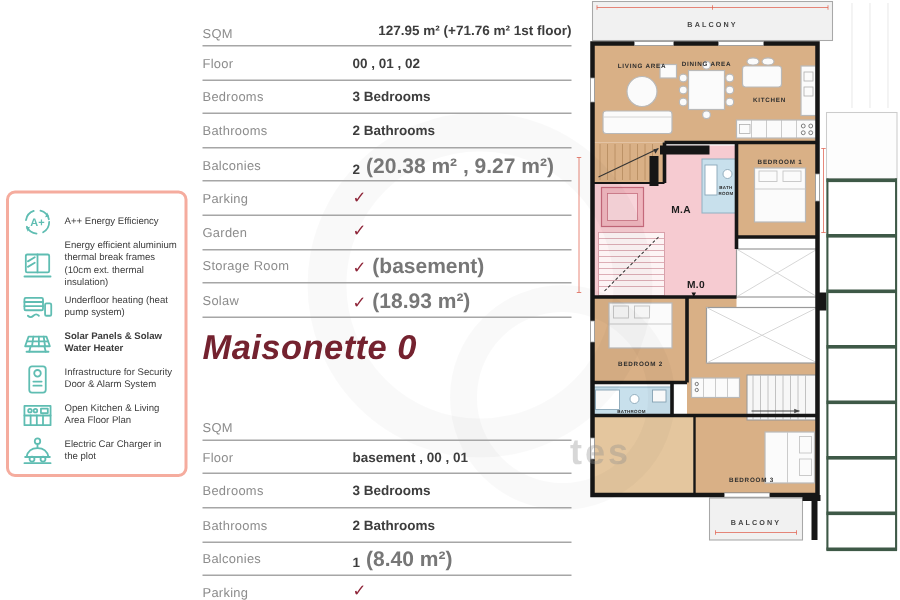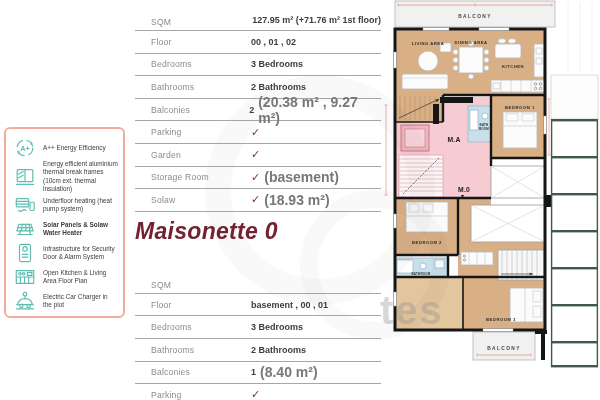--- a/index.html
+++ b/index.html
@@ -8,35 +8,35 @@
     --wood:#D9B086; --wood2:#E4C69E; --pink:#F6CBD1; --blue:#C8E0EC;
     --wall:#161616; --balc:#F1F1F1; --pergola:#3E5947; --dim:#E0604F;
   }
   *{margin:0;padding:0;box-sizing:border-box;}
   body{width:600px;height:400px;position:relative;overflow:hidden;background:#fff;
        font-family:"Liberation Sans","DejaVu Sans",sans-serif;color:#333;}
   
   .wm-ring{position:absolute;border-radius:50%;border:26px solid rgba(0,0,0,0.022);z-index:2;pointer-events:none;}
   .wm-ring.r1{left:205px;top:75px;width:230px;height:230px;}
   .wm-ring.r2{left:300px;top:190px;width:150px;height:150px;border-width:18px;}
-  .wm-text{position:absolute;left:380px;top:288px;z-index:3;font-size:40px;font-weight:bold;
+  .wm-text{position:absolute;left:380px;top:288px;z-index:3;font-size:24px;font-weight:bold;
            color:rgba(140,140,140,0.35);letter-spacing:2px;pointer-events:none;}
   
   .features{position:absolute;left:4px;top:127px;width:121px;height:191px;border:2px solid var(--panel-border);
             border-radius:6px;padding:7px 5px 7px 7px;display:flex;flex-direction:column;justify-content:space-between;z-index:4;background:#fff;}
   .feat{display:flex;align-items:center;gap:6px;}
   .feat .ic{flex:0 0 24px;height:24px;display:flex;align-items:center;justify-content:center;}
   .feat .txt{font-size:6.4px;line-height:1.3;color:#3C3C3C;}
   .feat:nth-child(4) .txt{font-weight:bold;}
   .ic svg{stroke:var(--teal);fill:none;stroke-width:1.3;stroke-linecap:round;stroke-linejoin:round;}
   
   .specs{position:absolute;left:135px;top:0;width:246px;z-index:4;}
   .row{display:flex;align-items:center;border-bottom:1px solid var(--sep);height:22.6px;}
-  .row .lab{width:100px;font-size:8.6px;color:var(--lab);letter-spacing:.2px;margin-left:16px;}
-  .row .val{font-size:9px;font-weight:bold;color:var(--val);display:flex;align-items:center;gap:4px;}
+  .row .lab{width:100px;font-size:8.6px;color:var(--lab);letter-spacing:.2px;}
+  .row .val{font-size:9px;font-weight:bold;color:var(--val);display:flex;align-items:flex-end;gap:4px;}
   .row .muted{font-weight:bold;color:#777;font-size:14px;}
   .row .check{color:var(--check);font-size:11px;font-weight:bold;line-height:1;}
   .row.sqm{align-items:flex-end;height:31px;padding-bottom:3px;}
   .row.sqm.tall{height:46px;}
   .row.sqm .val{flex:1;flex-direction:column;align-items:flex-end;gap:0;line-height:1.4;margin-top:30px;}
   h1.maisonette{font-size:23px;font-weight:bold;color:var(--maroon);letter-spacing:.3px;margin:6px 0 3px;font-style:italic;}
   
   .floorplan{position:absolute;left:383px;top:0;width:217px;height:400px;z-index:1;}
   .plan-label{font-size:4.2px;font-weight:bold;fill:#2E2E2E;letter-spacing:.5px;text-anchor:middle;}
   .plan-label.big{font-size:6.8px;fill:#1c1c1c;letter-spacing:.2px;}

